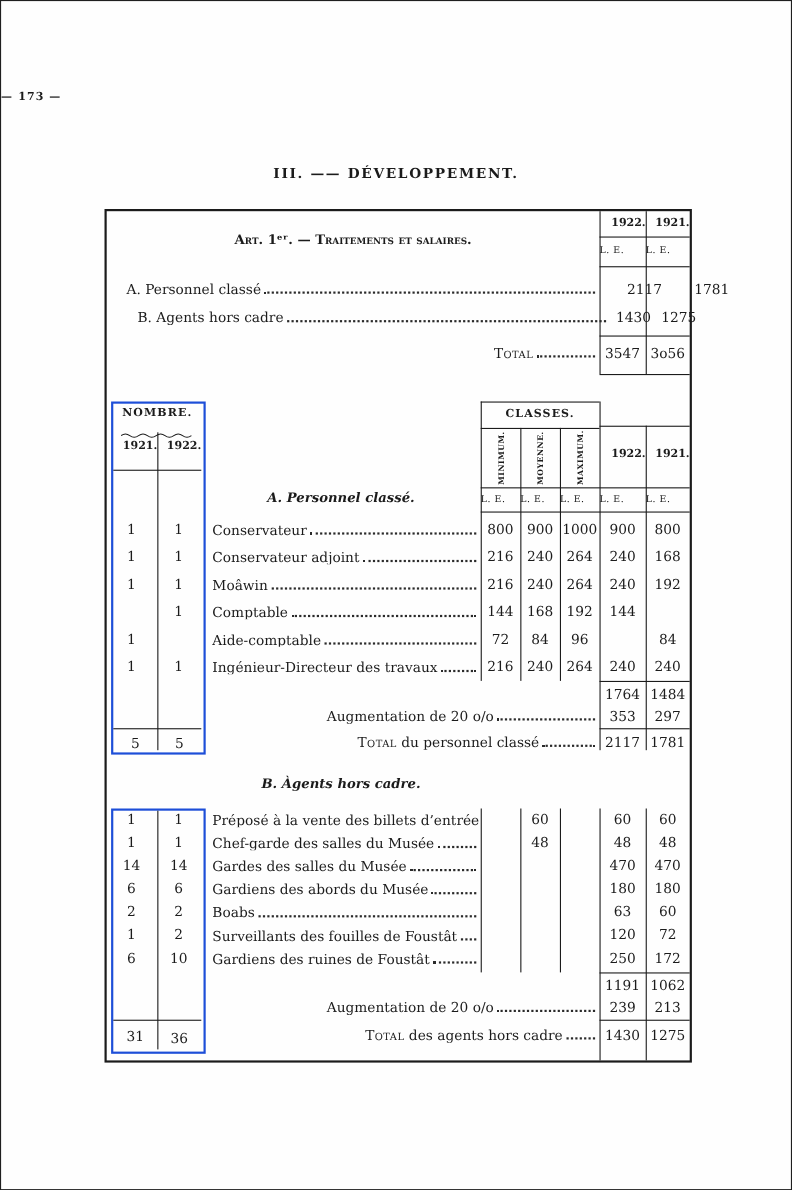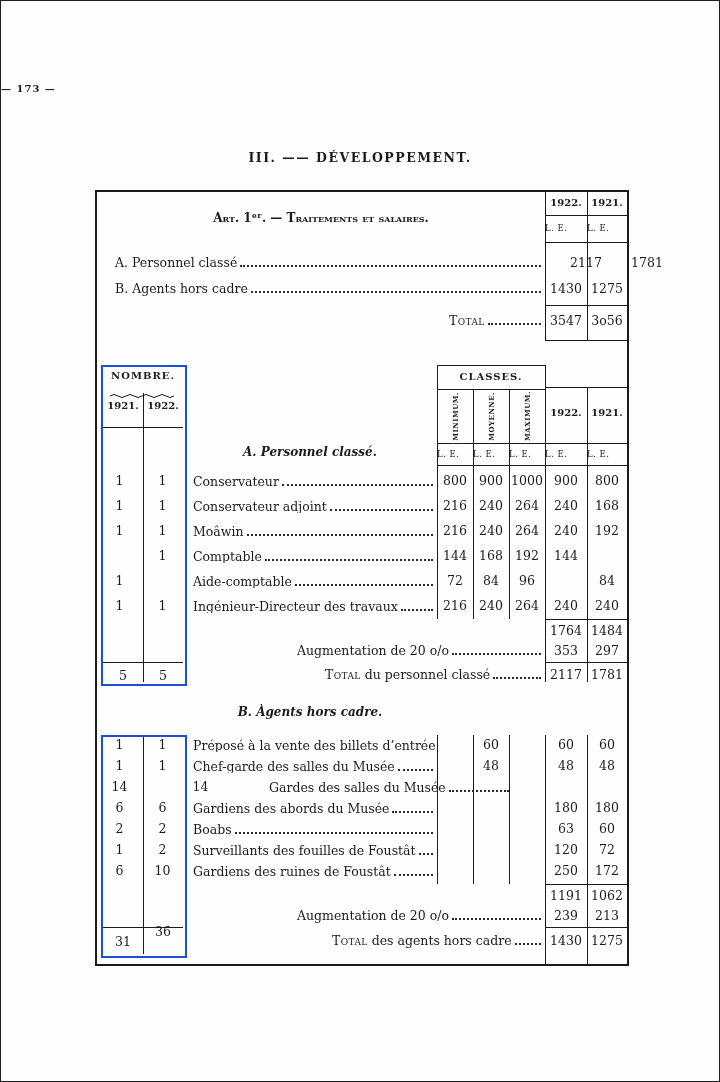--- a/index.html
+++ b/index.html
@@ -8,21 +8,21 @@
   .pageno{position:absolute;top:82px;left:0;width:100%;text-align:left;font-weight:bold;
           font-size:10px;letter-spacing:1px;}
   .docheading{position:absolute;top:149px;left:0;width:100%;text-align:center;font-weight:bold;
           font-size:12.5px;letter-spacing:1.5px;}
   .frame{position:absolute;left:94px;top:189px;width:530px;height:772px;border:2px solid #1b1b1b;}
   .hl{position:absolute;height:1px;background:#1b1b1b;}
   .vl{position:absolute;width:1px;background:#1b1b1b;}
   .abs{position:absolute;}
   .ctr{text-align:center;}
   .sc{font-variant:small-caps;letter-spacing:.4px;}
-  .yearhdr{font-weight:bold;font-size:10px;text-align:center;line-height:1;}
+  .yearhdr{font-weight:bold;font-size:10px;text-align:right;line-height:1;}
   .le{font-size:8.5px;text-align:left;letter-spacing:.5px;line-height:1;}
   .title-sm{font-weight:bold;font-size:10px;letter-spacing:1px;text-align:center;line-height:1;}
   .arthdr{font-variant:small-caps;font-weight:bold;font-size:12px;text-align:center;line-height:1.1;}
   .sechdr{font-style:italic;font-weight:bold;font-size:12px;text-align:center;line-height:1.1;}
   .trow{position:absolute;left:0;width:530px;display:grid;
         grid-template-columns:45px 41px 254px 36px 36px 36px 42px 40px;align-items:center;}
   .trow2{position:absolute;left:0;width:530px;display:grid;
         grid-template-columns:448px 42px 40px;align-items:center;}
   .cell{font-size:12.5px;text-align:center;line-height:1;}
   .desc{display:flex;align-items:baseline;text-align:left;padding-right:3px;overflow:hidden;}
@@ -78,21 +78,21 @@
     <div class="abs arthdr" style="left:10px;top:20px;width:428px;">Art. 1ᵉʳ. — Traitements et salaires.</div>
 
     <div class="trow2" style="top:58px;height:26px;gap:20px;">
       <div class="cell desc" style="padding-left:18px;">
         <span class="lbl">A. Personnel classé</span>
         <span class="leader"></span>
       </div>
       <div class="cell num">2117</div>
       <div class="cell num">1781</div>
     </div>
-    <div class="trow2" style="top:84px;height:26px;">
+    <div class="trow2" style="top:84px;height:26px;padding-left:10px;">
       <div class="cell desc" style="padding-left:18px;">
         <span class="lbl">B. Agents hors cadre</span>
         <span class="leader"></span>
       </div>
       <div class="cell num">1430</div>
       <div class="cell num">1275</div>
     </div>
     <div class="trow2" style="top:114px;height:30px;">
       <div class="cell desc" style="padding-left:352px;">
         <span class="lbl sc">Total</span>
@@ -240,21 +240,21 @@
       <div class="cell num">2117</div>
       <div class="cell num">1781</div>
     </div>
 
     <div class="abs sechdr" style="left:86px;top:514px;width:254px;">B. Àgents hors cadre.</div>
 
     <div class="nbox" style="left:4px;top:543px;width:82px;height:219px;">
       <div class="vl" style="left:40px;top:0;height:217px;"></div>
       <div class="hl" style="left:0;top:190px;width:80px;"></div>
       <div class="abs num ctr" style="left:0;top:197px;width:40px;">31</div>
-      <div class="abs num ctr" style="left:40px;top:187px;width:40px;">36</div>
+      <div class="abs num ctr" style="left:40px;top:199px;width:40px;">36</div>
     </div>
 
     <div class="trow" style="top:543px;height:21px;">
       <div class="cell num">1</div>
       <div class="cell num">1</div>
       <div class="cell desc" style="padding-left:10px;">
         <span class="lbl">Préposé à la vente des billets d’entrée</span>
 
       </div>
       <div class="cell num"></div>
@@ -269,21 +269,21 @@
       <div class="cell desc" style="padding-left:10px;">
         <span class="lbl">Chef-garde des salles du Musée</span>
         <span class="leader"></span>
       </div>
       <div class="cell num"></div>
       <div class="cell num">48</div>
       <div class="cell num"></div>
       <div class="cell num">48</div>
       <div class="cell num">48</div>
     </div>
-    <div class="trow" style="top:585px;height:21px;gap:38px;">
+    <div class="trow" style="top:585px;height:21px;">
       <div class="cell num">14</div>
       <div class="cell num">14</div>
       <div class="cell desc" style="padding-left:10px;">
         <span class="lbl">Gardes des salles du Musée</span>
         <span class="leader"></span>
       </div>
       <div class="cell num"></div>
       <div class="cell num"></div>
       <div class="cell num"></div>
       <div class="cell num">470</div>

